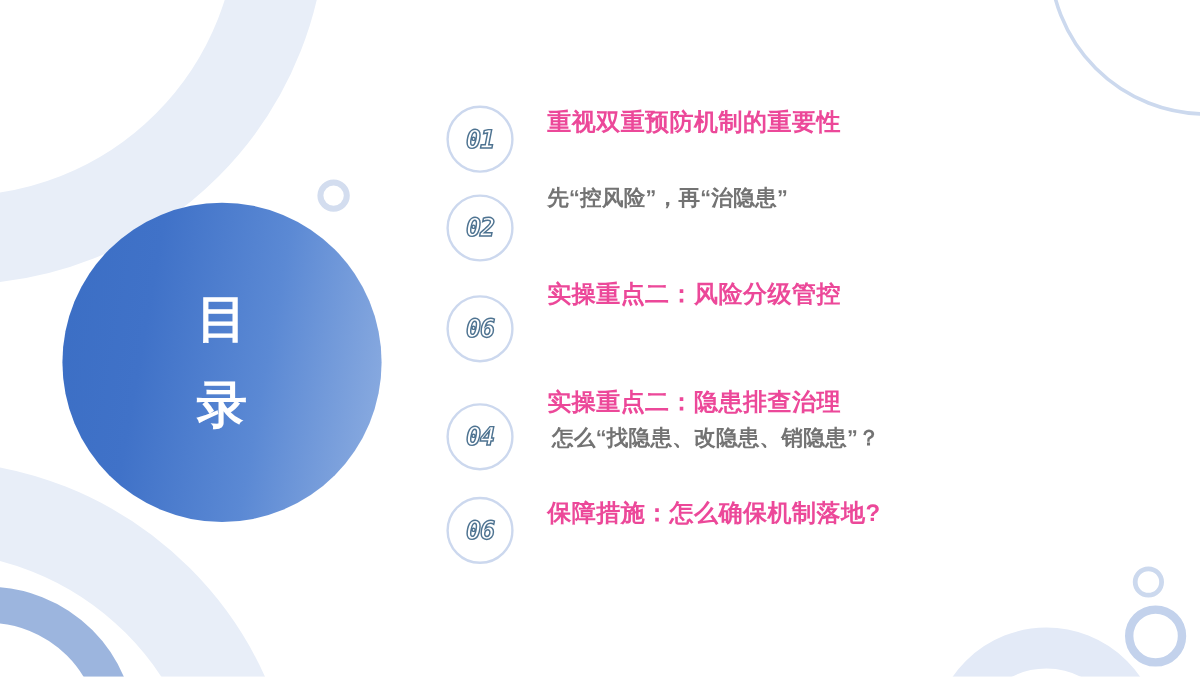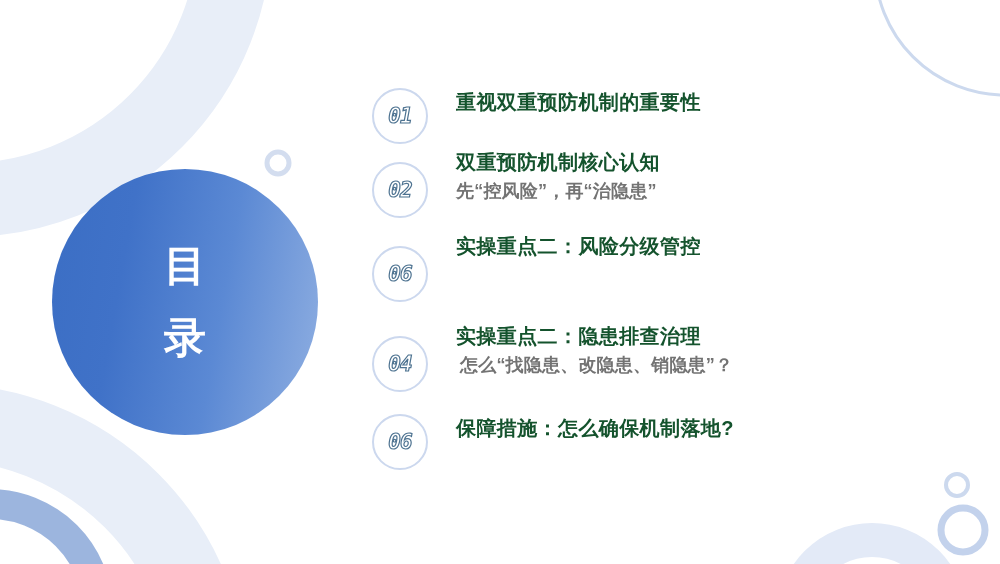--- a/index.html
+++ b/index.html
@@ -93,21 +93,21 @@
     user-select: none;
     font-style: italic;
   }
 
   .toc-text {
     padding-left: 28px;
     padding-top: 2px;
   }
 
   .toc-title {
-    color: #14532d;
+    color: #ec4899;
     font-size: 20px;
     font-weight: bold;
     line-height: 1.28;
     white-space: nowrap;
     letter-spacing: 0.4px;
   }
 
   .toc-sub {
     color: #737373;
     font-size: 18px;
@@ -170,21 +170,20 @@
       <div class="toc-text">
         <div class="toc-title">重视双重预防机制的重要性</div>
       </div>
     </div>
 
     <div class="toc-item i1">
       <div class="badge">
         <span class="badge-num">02</span>
       </div>
       <div class="toc-text">
-        <div class="toc-title">双重预防机制核心认知</div>
         <div class="toc-sub">先“控风险”，再“治隐患”</div>
       </div>
     </div>
 
     <div class="toc-item i2">
       <div class="badge">
         <span class="badge-num">06</span>
       </div>
       <div class="toc-text">
         <div class="toc-title">实操重点二：风险分级管控</div>

